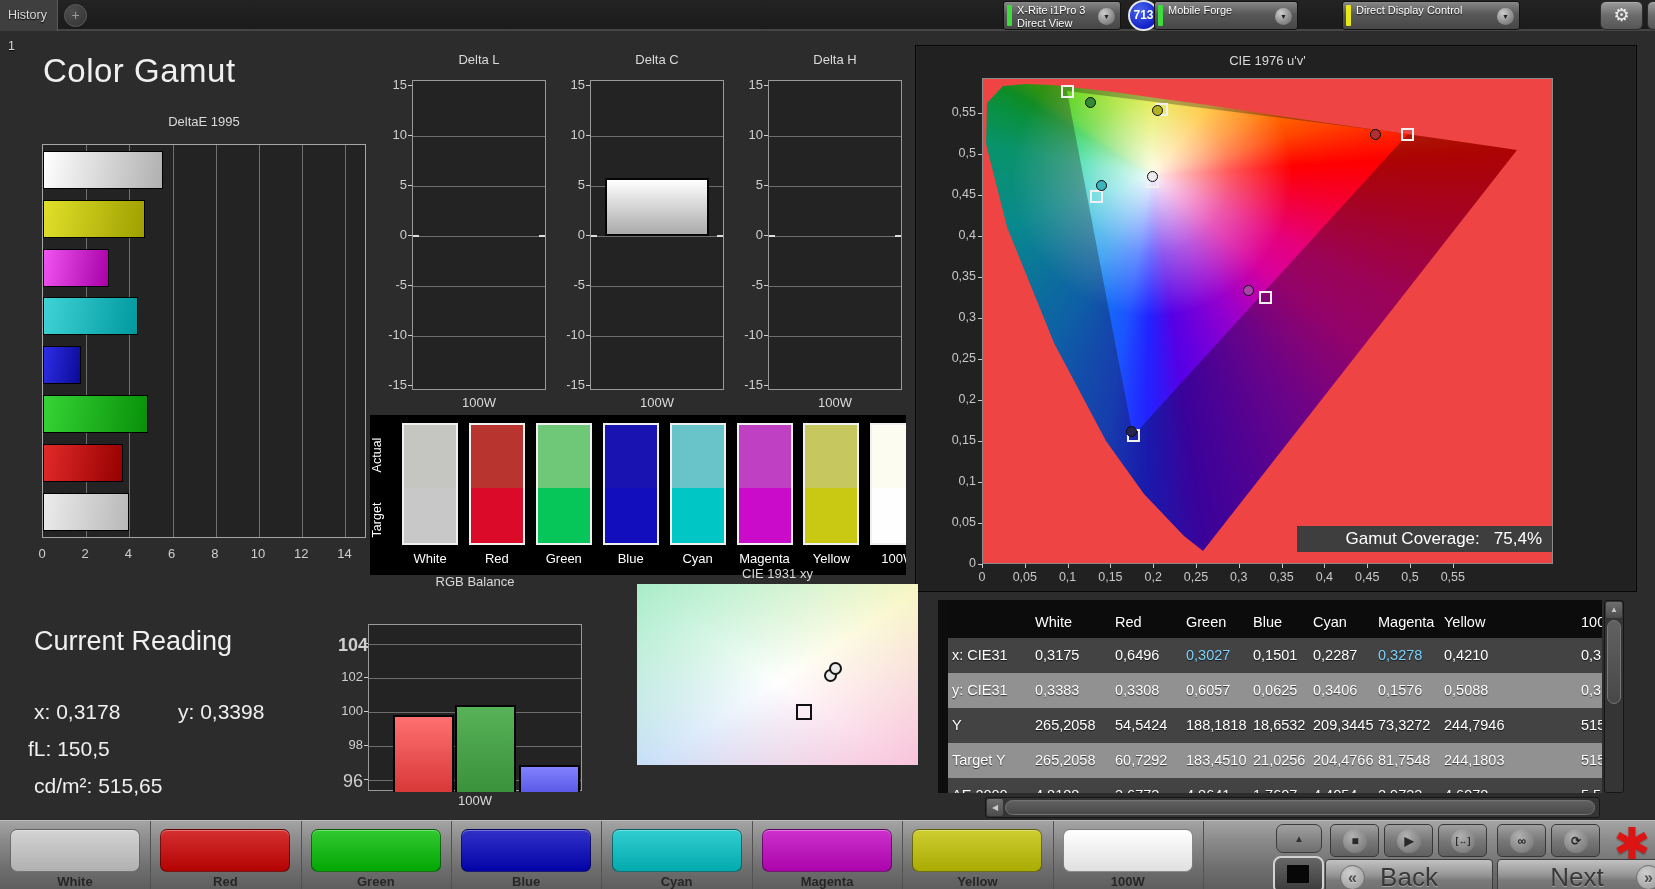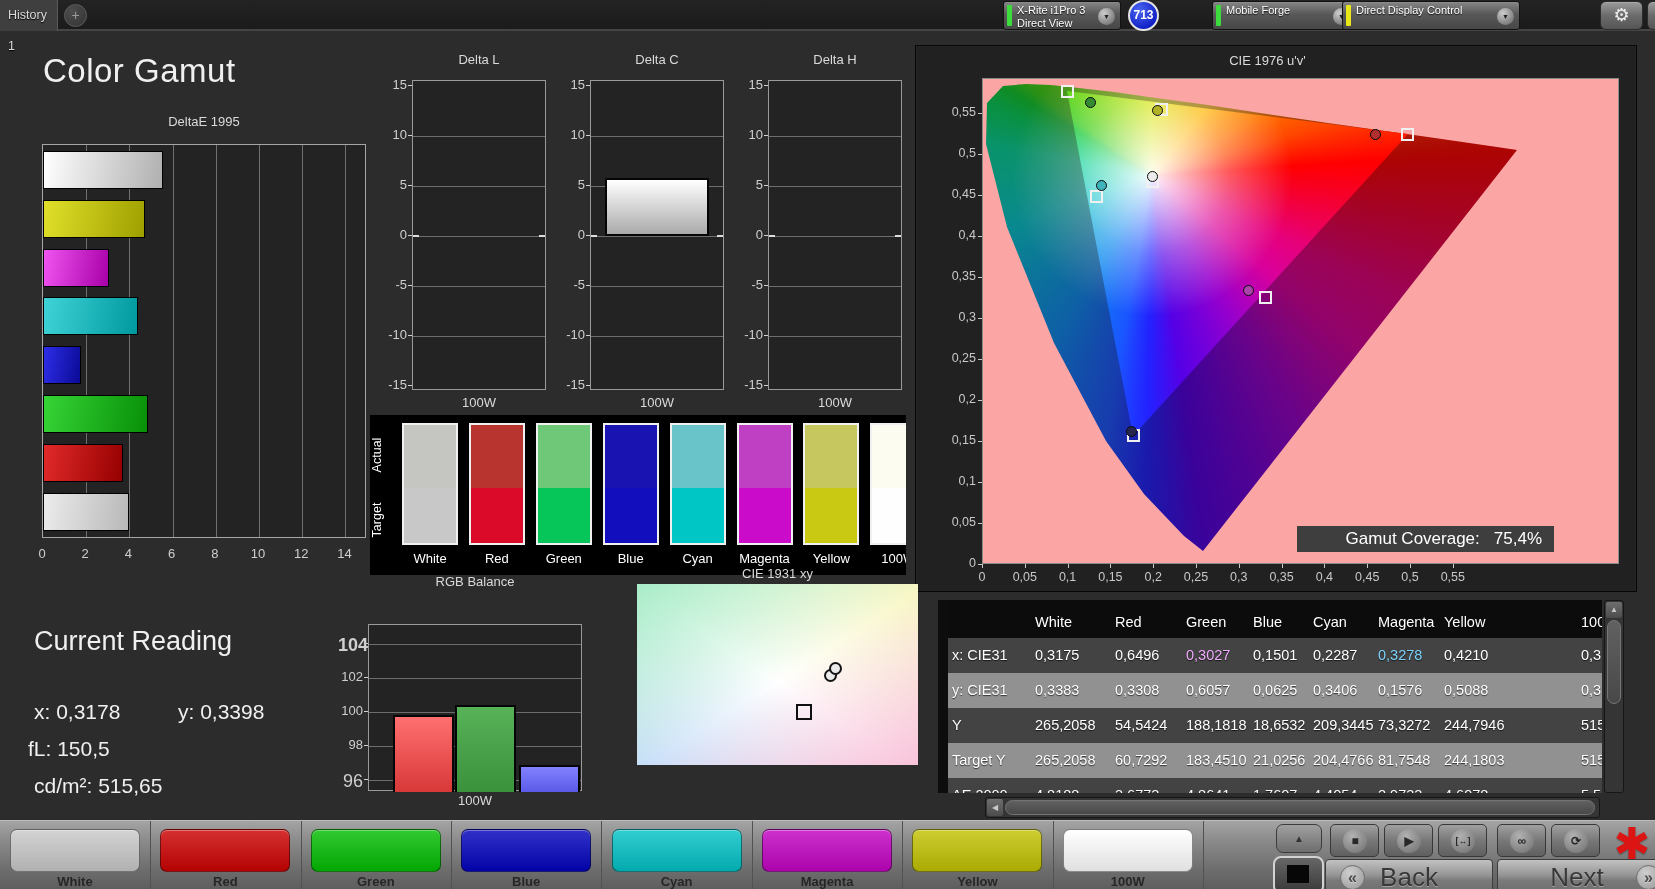--- a/index.html
+++ b/index.html
@@ -83,21 +83,21 @@
       <div class="stripe" style="background:#3ddc3d;"></div>
       <div class="txt">
         <div>X-Rite i1Pro 3</div>
         <div>Direct View</div>
       </div>
       <div class="arr">▼</div>
     </div>
 
     <div id="badge">713</div>
 
-    <div class="dd" style="left:1212px; width:144px;">
+    <div class="dd" style="left:1154px; width:144px;">
       <div class="stripe" style="background:#3ddc3d;"></div>
       <div class="txt">
           <div>Mobile Forge</div>
         </div>
       <div class="arr">▼</div>
     </div>
 
     <div class="dd" style="left:1342px; width:178px;">
       <div class="stripe" style="background:#e8e818;"></div>
       <div class="txt">
@@ -268,21 +268,21 @@
       <div style="position: absolute; left: 423.4px; top: 136px; width: 76px; text-align: center; font-size: 13px; color: rgb(255, 255, 255);">Yellow</div>
       <div style="position: absolute; left: 500.3px; top: 8px; width: 56px; height: 122px; border: 2px solid rgb(240, 240, 240);">
         <div style="position: absolute; left: 0px; top: 0px; width: 100%; height: 63px; background: rgb(253, 252, 240);"></div>
         <div style="position: absolute; left: 0px; top: 63px; width: 100%; height: 55px; background: rgb(254, 254, 254);"></div>
       </div>
       <div style="position: absolute; left: 490.3px; top: 136px; width: 76px; text-align: center; font-size: 13px; color: rgb(255, 255, 255);">100W</div>
     </div>
 
   <div id="c-cie76" class="panel76">
     <div class="ctitle" style="left:66px; top:7px; width:571px;">CIE 1976 u'v'</div>
-  <div style="position: absolute; left: 66px; top: 32px; width: 637px; height: 486px; background: #fca5a5; border: 1px solid rgb(138, 138, 138); overflow: hidden;">
+  <div style="position: absolute; left: 66px; top: 32px; width: 571px; height: 486px; background: #ef4444; border: 1px solid rgb(138, 138, 138); overflow: hidden;">
         <div class="gamut-fill" style="position: absolute; inset: 0px; filter: brightness(0.72) saturate(0.92); clip-path: polygon(220px 472px, 201px 457px, 161px 415px, 123px 362px, 71px 264px, 24px 148px, 3px 65px, 4px 24px, 20px 7px, 43px 5px, 68px 6px, 96px 9px, 131px 13px, 173px 19px, 225px 26px, 284px 35px, 345px 44px, 402px 52px, 445px 58px, 514px 68px, 534px 71px);"></div>
         <div class="gamut-fill" style="position: absolute; inset: 0px; clip-path: polygon(425px 55px, 84px 12px, 150px 357px);"></div>
         <div style="position: absolute; left: 162.8px; top: 95.5px; width: 13px; height: 13px; border: 2px solid rgb(240, 240, 240);"></div>
         <div style="position: absolute; left: 418.4px; top: 48.6px; width: 13px; height: 13px; border: 2px solid rgb(240, 240, 240);"></div>
         <div style="position: absolute; left: 77.9px; top: 5.8px; width: 13px; height: 13px; border: 2px solid rgb(240, 240, 240);"></div>
         <div style="position: absolute; left: 143.6px; top: 350px; width: 13px; height: 13px; border: 2px solid rgb(240, 240, 240);"></div>
         <div style="position: absolute; left: 106.5px; top: 111.3px; width: 13px; height: 13px; border: 2px solid rgb(240, 240, 240);"></div>
         <div style="position: absolute; left: 275.5px; top: 211.5px; width: 13px; height: 13px; border: 2px solid rgb(240, 240, 240);"></div>
         <div style="position: absolute; left: 172.4px; top: 23.6px; width: 13px; height: 13px; border: 2px solid rgb(240, 240, 240);"></div>
         <div style="position: absolute; left: 163.7px; top: 91.9px; width: 11px; height: 11px; border-radius: 50%; border: 1.5px solid rgb(10, 10, 10); background: rgb(236, 236, 236);"></div>
@@ -392,21 +392,21 @@
       <div style="position: absolute; left: 245px; top: 0px; width: 67px; height: 38px; line-height: 44px; font-size: 14.5px; color: rgb(255, 255, 255); padding-left: 3px; text-shadow: rgba(0, 0, 0, 0.667) 0px 1px 1px; overflow: hidden; white-space: nowrap;">Green</div>
       <div style="position: absolute; left: 312px; top: 0px; width: 60px; height: 38px; line-height: 44px; font-size: 14.5px; color: rgb(255, 255, 255); padding-left: 3px; text-shadow: rgba(0, 0, 0, 0.667) 0px 1px 1px; overflow: hidden; white-space: nowrap;">Blue</div>
       <div style="position: absolute; left: 372px; top: 0px; width: 65px; height: 38px; line-height: 44px; font-size: 14.5px; color: rgb(255, 255, 255); padding-left: 3px; text-shadow: rgba(0, 0, 0, 0.667) 0px 1px 1px; overflow: hidden; white-space: nowrap;">Cyan</div>
       <div style="position: absolute; left: 437px; top: 0px; width: 66px; height: 38px; line-height: 44px; font-size: 14.5px; color: rgb(255, 255, 255); padding-left: 3px; text-shadow: rgba(0, 0, 0, 0.667) 0px 1px 1px; overflow: hidden; white-space: nowrap;">Magenta</div>
       <div style="position: absolute; left: 503px; top: 0px; width: 69px; height: 38px; line-height: 44px; font-size: 14.5px; color: rgb(255, 255, 255); padding-left: 3px; text-shadow: rgba(0, 0, 0, 0.667) 0px 1px 1px; overflow: hidden; white-space: nowrap;">Yellow</div>
       <div style="position: absolute; left: 640px; top: 0px; width: 80px; height: 38px; line-height: 44px; font-size: 14.5px; color: rgb(255, 255, 255); padding-left: 3px; text-shadow: rgba(0, 0, 0, 0.667) 0px 1px 1px; overflow: hidden; white-space: nowrap;">100W</div>
       <div style="position: absolute; left: 10px; top: 38px; width: 654px; height: 35px; background: rgb(67, 67, 67);"></div>
       <div style="position: absolute; left: 10px; top: 38px; width: 84px; height: 35px; line-height: 35px; font-size: 14.5px; color: rgb(255, 255, 255); padding-left: 4px; text-shadow: rgba(0, 0, 0, 0.667) 0px 1px 1px; white-space: nowrap;">x: CIE31</div>
       <div style="position: absolute; left: 94px; top: 38px; width: 80px; height: 35px; line-height: 35px; font-size: 14.5px; color: rgb(255, 255, 255); padding-left: 3px; text-shadow: rgba(0, 0, 0, 0.667) 0px 1px 1px; overflow: hidden; white-space: nowrap;">0,3175</div>
       <div style="position: absolute; left: 174px; top: 38px; width: 71px; height: 35px; line-height: 35px; font-size: 14.5px; color: rgb(255, 255, 255); padding-left: 3px; text-shadow: rgba(0, 0, 0, 0.667) 0px 1px 1px; overflow: hidden; white-space: nowrap;">0,6496</div>
-      <div style="position: absolute; left: 245px; top: 38px; width: 67px; height: 35px; line-height: 35px; font-size: 14.5px; color: #f0abfc; padding-left: 3px; text-shadow: rgba(0, 0, 0, 0.667) 0px 1px 1px; overflow: hidden; white-space: nowrap;">0,3027</div>
+      <div style="position: absolute; left: 245px; top: 38px; width: 67px; height: 35px; line-height: 35px; font-size: 14.5px; color: #7dd3fc; padding-left: 3px; text-shadow: rgba(0, 0, 0, 0.667) 0px 1px 1px; overflow: hidden; white-space: nowrap;">0,3027</div>
       <div style="position: absolute; left: 312px; top: 38px; width: 60px; height: 35px; line-height: 35px; font-size: 14.5px; color: rgb(255, 255, 255); padding-left: 3px; text-shadow: rgba(0, 0, 0, 0.667) 0px 1px 1px; overflow: hidden; white-space: nowrap;">0,1501</div>
       <div style="position: absolute; left: 372px; top: 38px; width: 65px; height: 35px; line-height: 35px; font-size: 14.5px; color: rgb(255, 255, 255); padding-left: 3px; text-shadow: rgba(0, 0, 0, 0.667) 0px 1px 1px; overflow: hidden; white-space: nowrap;">0,2287</div>
       <div style="position: absolute; left: 437px; top: 38px; width: 66px; height: 35px; line-height: 35px; font-size: 14.5px; color: #7dd3fc; padding-left: 3px; text-shadow: rgba(0, 0, 0, 0.667) 0px 1px 1px; overflow: hidden; white-space: nowrap;">0,3278</div>
       <div style="position: absolute; left: 503px; top: 38px; width: 69px; height: 35px; line-height: 35px; font-size: 14.5px; color: rgb(255, 255, 255); padding-left: 3px; text-shadow: rgba(0, 0, 0, 0.667) 0px 1px 1px; overflow: hidden; white-space: nowrap;">0,4210</div>
       <div style="position: absolute; left: 640px; top: 38px; width: 80px; height: 35px; line-height: 35px; font-size: 14.5px; color: rgb(255, 255, 255); padding-left: 3px; text-shadow: rgba(0, 0, 0, 0.667) 0px 1px 1px; overflow: hidden; white-space: nowrap;">0,3</div>
       <div style="position: absolute; left: 10px; top: 73px; width: 654px; height: 35px; background: rgb(145, 145, 145);"></div>
       <div style="position: absolute; left: 10px; top: 73px; width: 84px; height: 35px; line-height: 35px; font-size: 14.5px; color: rgb(255, 255, 255); padding-left: 4px; text-shadow: rgba(0, 0, 0, 0.667) 0px 1px 1px; white-space: nowrap;">y: CIE31</div>
       <div style="position: absolute; left: 94px; top: 73px; width: 80px; height: 35px; line-height: 35px; font-size: 14.5px; color: rgb(255, 255, 255); padding-left: 3px; text-shadow: rgba(0, 0, 0, 0.667) 0px 1px 1px; overflow: hidden; white-space: nowrap;">0,3383</div>
       <div style="position: absolute; left: 174px; top: 73px; width: 71px; height: 35px; line-height: 35px; font-size: 14.5px; color: rgb(255, 255, 255); padding-left: 3px; text-shadow: rgba(0, 0, 0, 0.667) 0px 1px 1px; overflow: hidden; white-space: nowrap;">0,3308</div>
       <div style="position: absolute; left: 245px; top: 73px; width: 67px; height: 49px; line-height: 35px; font-size: 14.5px; color: rgb(255, 255, 255); padding-left: 3px; text-shadow: rgba(0, 0, 0, 0.667) 0px 1px 1px; overflow: hidden; white-space: nowrap;">0,6057</div>

